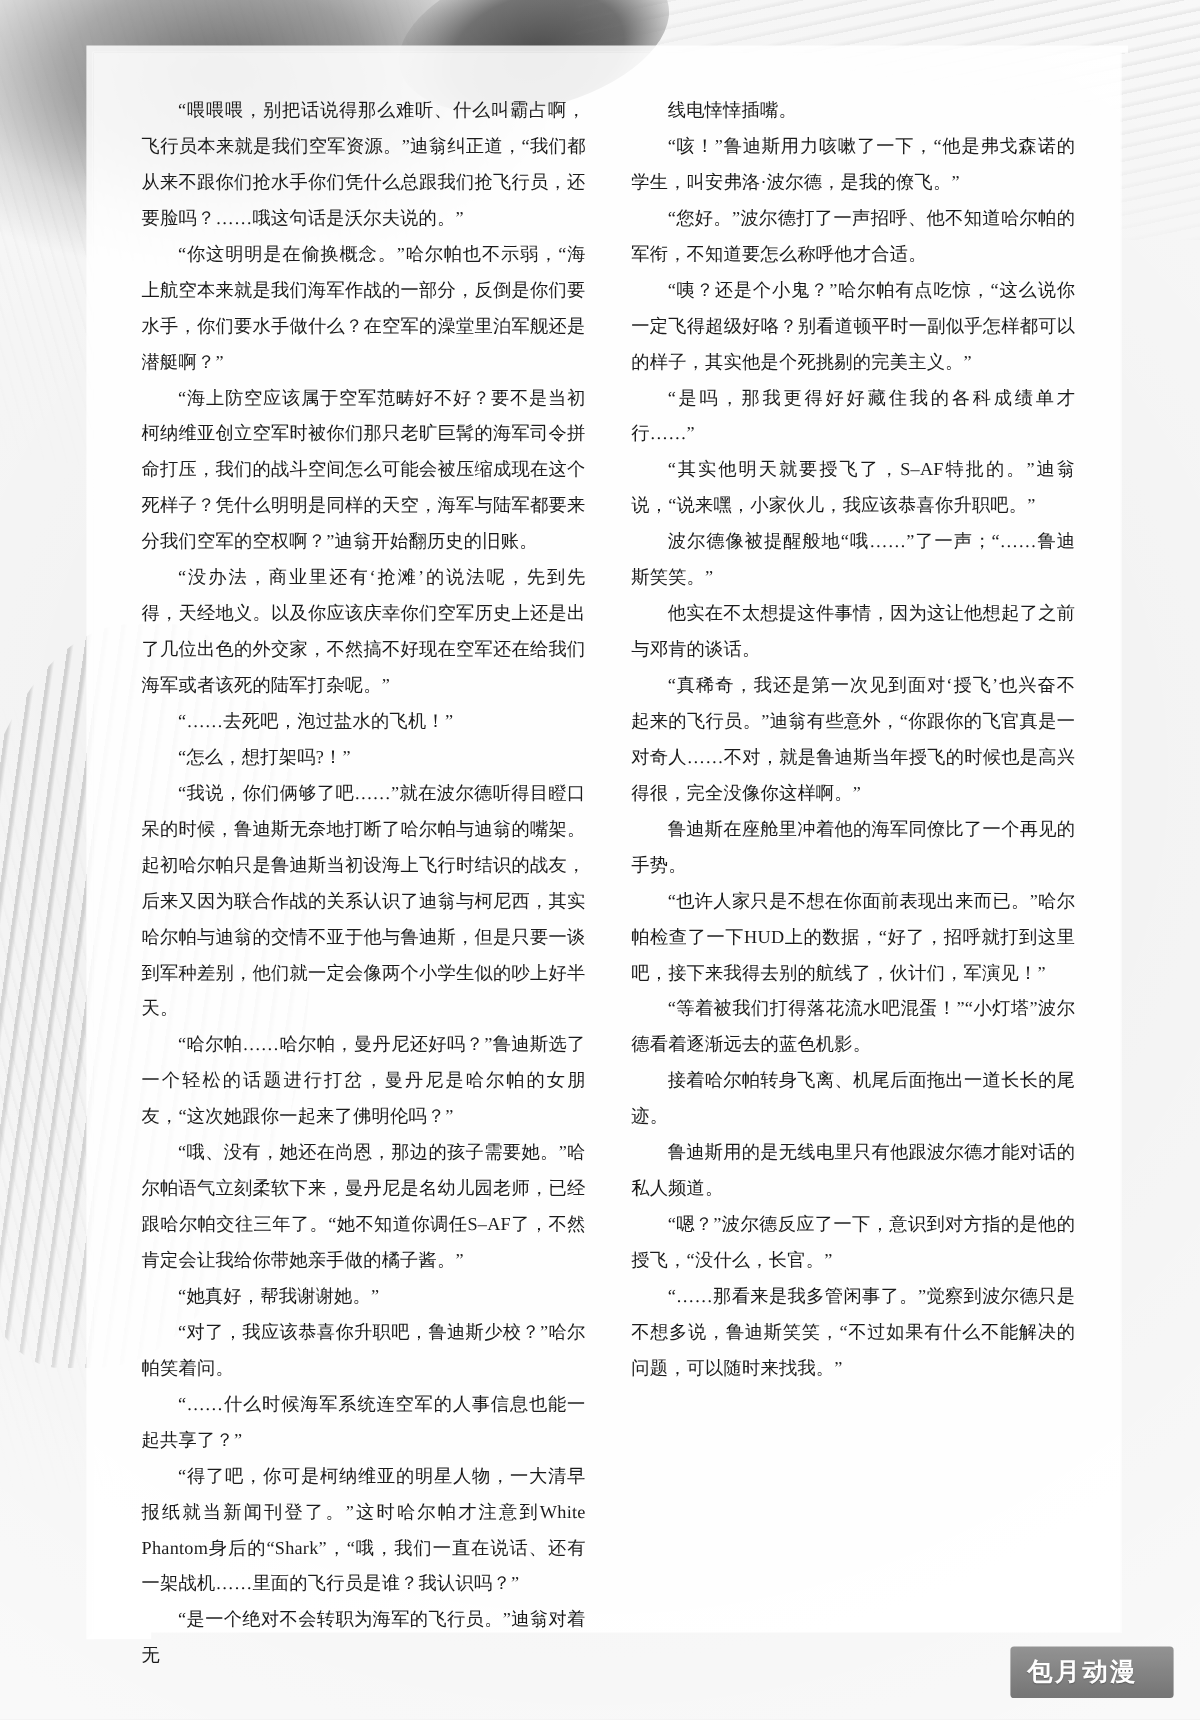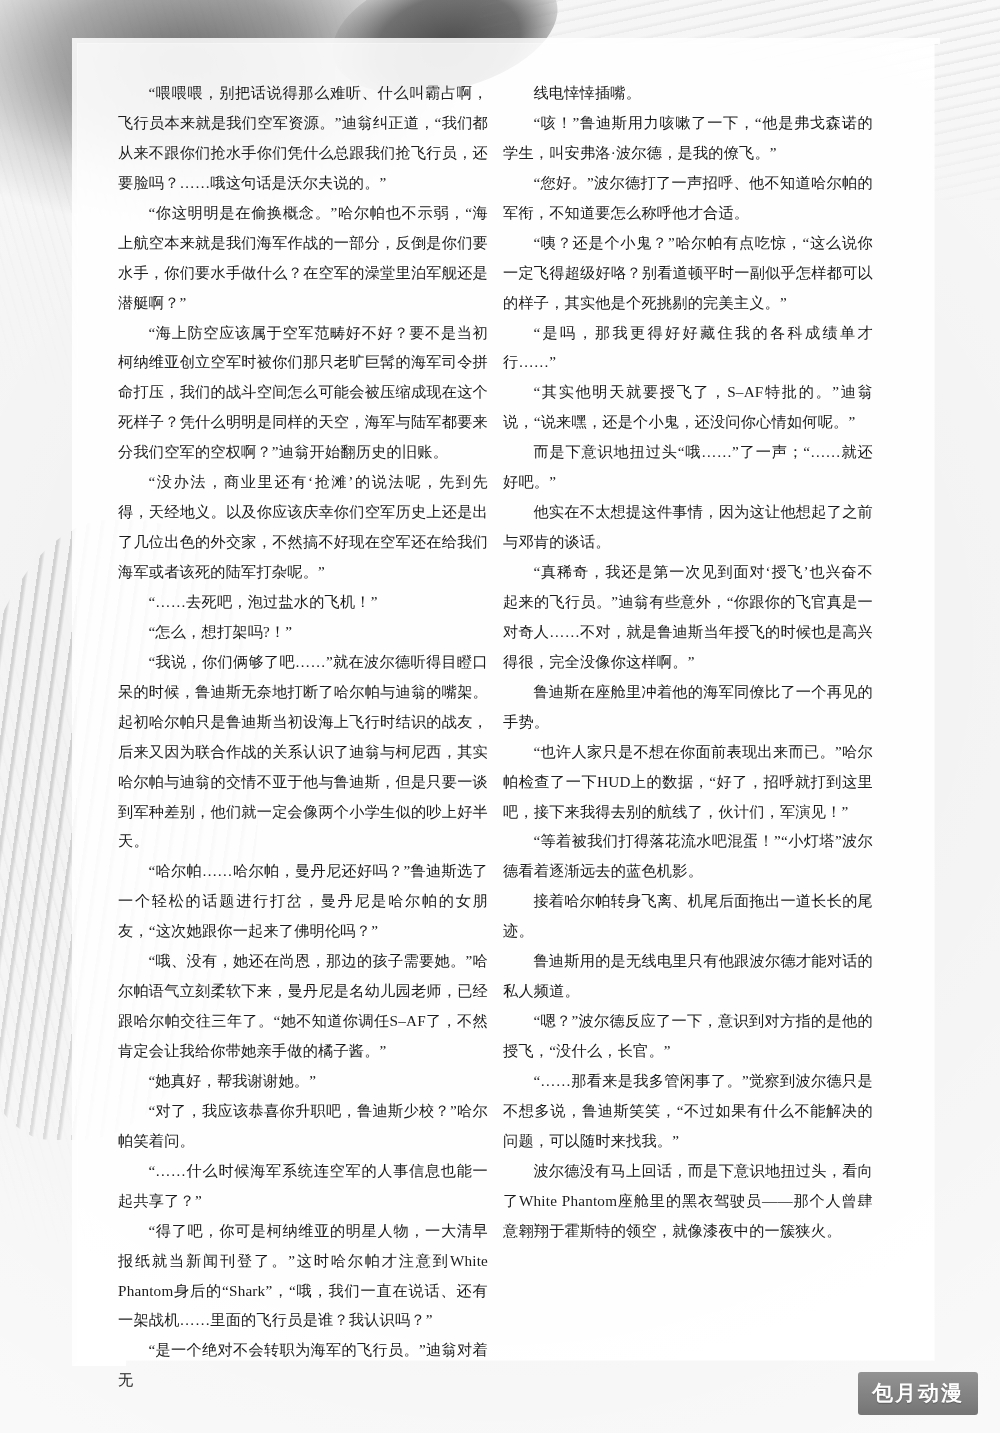--- a/index.html
+++ b/index.html
@@ -104,21 +104,21 @@
 
   
   #text-area {
     position: absolute;
     left: 118px;
     top: 78px;
     width: 778px;
     height: 1240px;
     z-index: 5;
     display: flex;
-    gap: 15px;
+    gap: 38px;
   }
   .column {
     width: 370px;
     font-size: 15.2px;
     line-height: 1.97;
     color: #1b1b1b;
     text-align: justify;
     text-justify: inter-ideograph;
     letter-spacing: .2px;
   }
@@ -132,21 +132,21 @@
     position: absolute;
     right: 22px;
     bottom: 18px;
     z-index: 8;
     background: linear-gradient(180deg, #8b8b8b 0%, #6a6a6a 100%);
     color: #ffffff;
     font-family: "Liberation Sans", sans-serif;
     font-weight: bold;
     font-size: 21px;
     letter-spacing: 3px;
-    padding: 7px 14px 8px 14px;
+    padding: 7px 30px 8px 14px;
     border-radius: 3px;
     opacity: .92;
     text-shadow: 0 1px 1px rgba(0,0,0,.35);
   }
   #watermark .wm-sub {
     display: inline-block;
     font-size: 21px;
     letter-spacing: 2px;
   }
 
@@ -189,30 +189,29 @@
       <p>“……什么时候海军系统连空军的人事信息也能一起共享了？”</p>
       <p>“得了吧，你可是柯纳维亚的明星人物，一大清早报纸就当新闻刊登了。”这时哈尔帕才注意到White Phantom身后的“Shark”，“哦，我们一直在说话、还有一架战机……里面的飞行员是谁？我认识吗？”</p>
       <p>“是一个绝对不会转职为海军的飞行员。”迪翁对着无</p>
     </div>
   <div class="column" id="col-right">
       <p>线电悻悻插嘴。</p>
       <p>“咳！”鲁迪斯用力咳嗽了一下，“他是弗戈森诺的学生，叫安弗洛·波尔德，是我的僚飞。”</p>
       <p>“您好。”波尔德打了一声招呼、他不知道哈尔帕的军衔，不知道要怎么称呼他才合适。</p>
       <p>“咦？还是个小鬼？”哈尔帕有点吃惊，“这么说你一定飞得超级好咯？别看道顿平时一副似乎怎样都可以的样子，其实他是个死挑剔的完美主义。”</p>
       <p>“是吗，那我更得好好藏住我的各科成绩单才行……”</p>
-      <p>“其实他明天就要授飞了，S–AF特批的。”迪翁说，“说来嘿，还是个小鬼，还没问你心情如何呢。”</p>
-      <p>而是下意识地扭过头“哦……”了一声；“……就还好吧。”</p>
+      <p>“其实他明天就要授飞了，S–AF特批的。”迪翁说，“说来嘿，小家伙儿，我应该恭喜你升职吧。”</p>
+      <p>波尔德像被提醒般地“哦……”了一声；“……鲁迪斯笑笑。”</p>
       <p>他实在不太想提这件事情，因为这让他想起了之前与邓肯的谈话。</p>
       <p>“真稀奇，我还是第一次见到面对‘授飞’也兴奋不起来的飞行员。”迪翁有些意外，“你跟你的飞官真是一对奇人……不对，就是鲁迪斯当年授飞的时候也是高兴得很，完全没像你这样啊。”</p>
       <p>鲁迪斯在座舱里冲着他的海军同僚比了一个再见的手势。</p>
       <p>“也许人家只是不想在你面前表现出来而已。”哈尔帕检查了一下HUD上的数据，“好了，招呼就打到这里吧，接下来我得去别的航线了，伙计们，军演见！”</p>
       <p>“等着被我们打得落花流水吧混蛋！”“小灯塔”波尔德看着逐渐远去的蓝色机影。</p>
       <p>接着哈尔帕转身飞离、机尾后面拖出一道长长的尾迹。</p>
       <p>鲁迪斯用的是无线电里只有他跟波尔德才能对话的私人频道。</p>
       <p>“嗯？”波尔德反应了一下，意识到对方指的是他的授飞，“没什么，长官。”</p>
       <p>“……那看来是我多管闲事了。”觉察到波尔德只是不想多说，鲁迪斯笑笑，“不过如果有什么不能解决的问题，可以随时来找我。”</p>
-      <p>波尔德没有马上回话，而是下意识地扭过头，看向了White Phantom座舱里的黑衣驾驶员——那个人曾肆意翱翔于霍斯特的领空，就像漆夜中的一簇狭火。</p>
     </div>
 </div>
 
 <div id="watermark">
   <span class="wm-sub">包月动漫</span>
 </div>
 
 </body></html>

